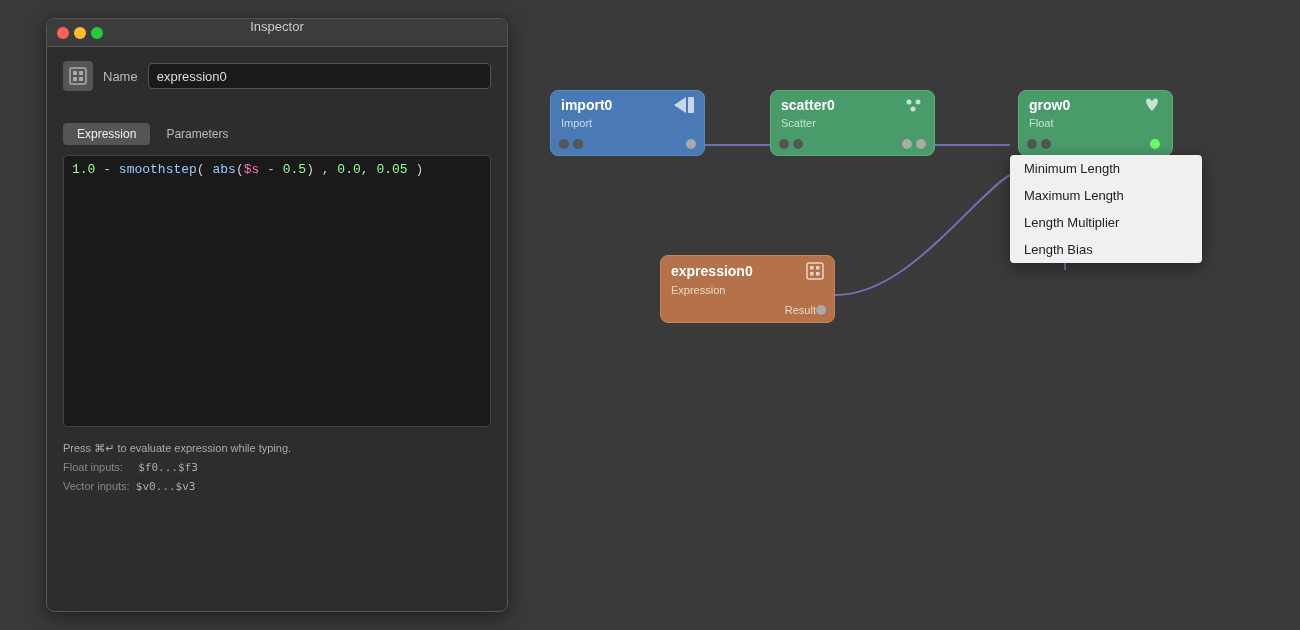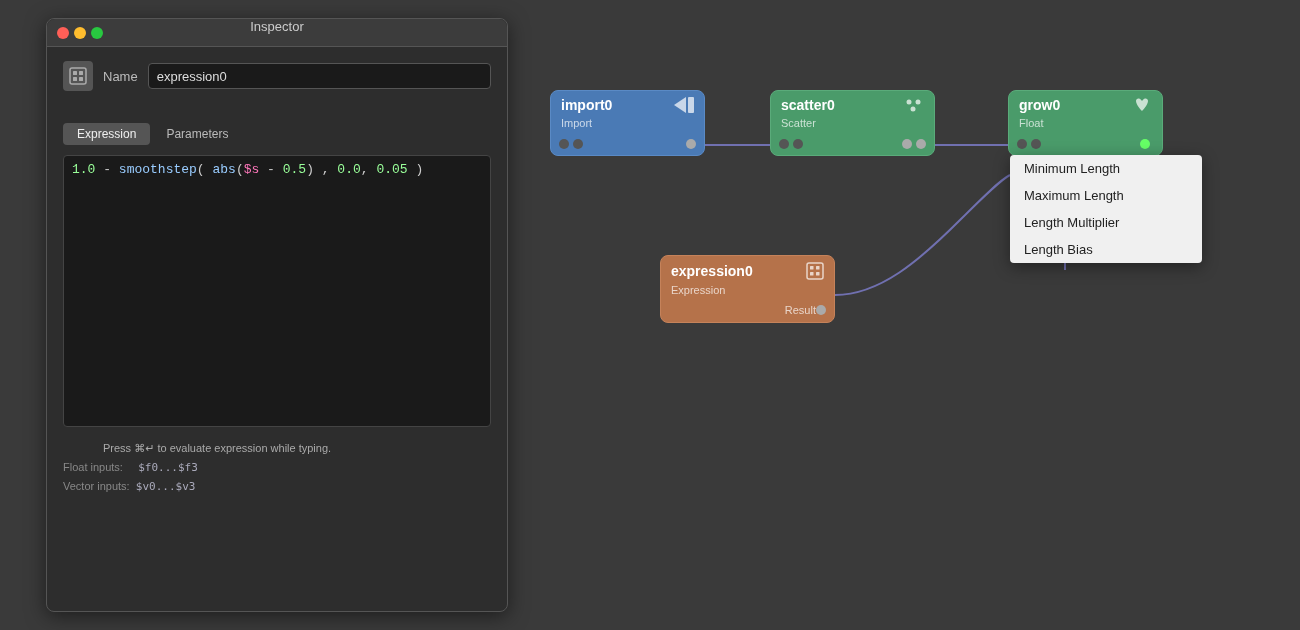--- a/index.html
+++ b/index.html
@@ -133,21 +133,20 @@
 
     .help-text {
       margin-top: 12px;
       font-size: 11px;
       color: #888;
       line-height: 1.7;
     }
 
     .help-text .shortcut {
       color: #aaa;
-      margin-left: 40px;
     }
 
     .help-text .code {
       color: #aab;
       font-family: monospace;
     }
 
     
     .canvas-area {
       position: absolute;
@@ -206,21 +205,21 @@
       top: 90px;
       left: 250px;
       width: 165px;
       border: 1px solid #5aab7a;
     }
 
     
     .node-grow {
       background: #4a9b6a;
       top: 90px;
-      left: 488px;
+      left: 498px;
       width: 155px;
       border: 1px solid #5aab7a;
     }
 
     
     .node-expression {
       background: #b5724a;
       top: 255px;
       left: 140px;
       width: 175px;

